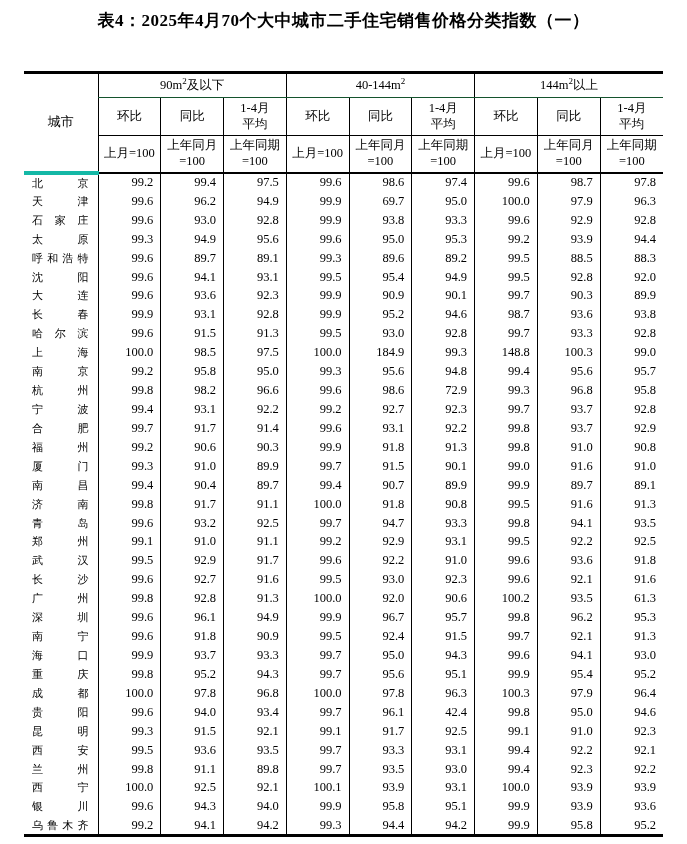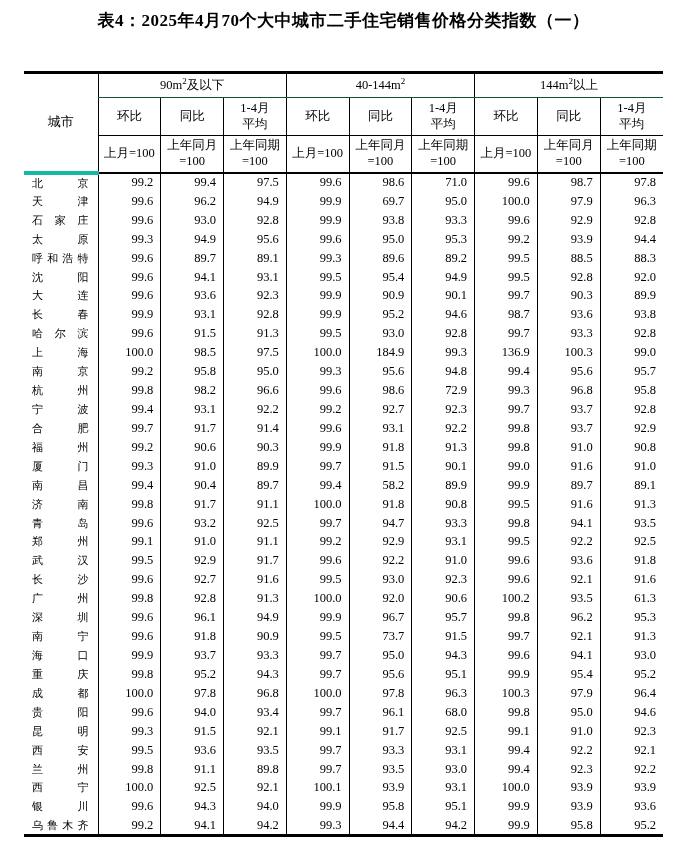--- a/index.html
+++ b/index.html
@@ -117,21 +117,21 @@
 
     <tr>
           <td class="city">
             <span class="jz">北京</span>
           </td>
           <td class="num vline">99.2</td>
           <td class="num vline">99.4</td>
           <td class="num vline">97.5</td>
           <td class="num vline">99.6</td>
           <td class="num vline">98.6</td>
-          <td class="num vline">71.0</td>
+          <td class="num vline">97.4</td>
           <td class="num vline">99.6</td>
           <td class="num vline">98.7</td>
           <td class="num vline">97.8</td>
         </tr>
         <tr>
           <td class="city">
             <span class="jz">天津</span>
           </td>
           <td class="num vline">99.6</td>
           <td class="num vline">96.2</td>
@@ -244,21 +244,21 @@
         <tr>
           <td class="city">
             <span class="jz">上海</span>
           </td>
           <td class="num vline">100.0</td>
           <td class="num vline">98.5</td>
           <td class="num vline">97.5</td>
           <td class="num vline">100.0</td>
           <td class="num vline">184.9</td>
           <td class="num vline">99.3</td>
-          <td class="num vline">136.9</td>
+          <td class="num vline">148.8</td>
           <td class="num vline">100.3</td>
           <td class="num vline">99.0</td>
         </tr>
         <tr>
           <td class="city">
             <span class="jz">南京</span>
           </td>
           <td class="num vline">99.2</td>
           <td class="num vline">95.8</td>
           <td class="num vline">95.0</td>
@@ -340,21 +340,21 @@
           <td class="num vline">91.0</td>
         </tr>
         <tr>
           <td class="city">
             <span class="jz">南昌</span>
           </td>
           <td class="num vline">99.4</td>
           <td class="num vline">90.4</td>
           <td class="num vline">89.7</td>
           <td class="num vline">99.4</td>
-          <td class="num vline">58.2</td>
+          <td class="num vline">90.7</td>
           <td class="num vline">89.9</td>
           <td class="num vline">99.9</td>
           <td class="num vline">89.7</td>
           <td class="num vline">89.1</td>
         </tr>
         <tr>
           <td class="city">
             <span class="jz">济南</span>
           </td>
           <td class="num vline">99.8</td>
@@ -452,21 +452,21 @@
           <td class="num vline">95.3</td>
         </tr>
         <tr>
           <td class="city">
             <span class="jz">南宁</span>
           </td>
           <td class="num vline">99.6</td>
           <td class="num vline">91.8</td>
           <td class="num vline">90.9</td>
           <td class="num vline">99.5</td>
-          <td class="num vline">73.7</td>
+          <td class="num vline">92.4</td>
           <td class="num vline">91.5</td>
           <td class="num vline">99.7</td>
           <td class="num vline">92.1</td>
           <td class="num vline">91.3</td>
         </tr>
         <tr>
           <td class="city">
             <span class="jz">海口</span>
           </td>
           <td class="num vline">99.9</td>
@@ -509,21 +509,21 @@
         </tr>
         <tr>
           <td class="city">
             <span class="jz">贵阳</span>
           </td>
           <td class="num vline">99.6</td>
           <td class="num vline">94.0</td>
           <td class="num vline">93.4</td>
           <td class="num vline">99.7</td>
           <td class="num vline">96.1</td>
-          <td class="num vline">68.0</td>
+          <td class="num vline">42.4</td>
           <td class="num vline">99.8</td>
           <td class="num vline">95.0</td>
           <td class="num vline">94.6</td>
         </tr>
         <tr>
           <td class="city">
             <span class="jz">昆明</span>
           </td>
           <td class="num vline">99.3</td>
           <td class="num vline">91.5</td>

